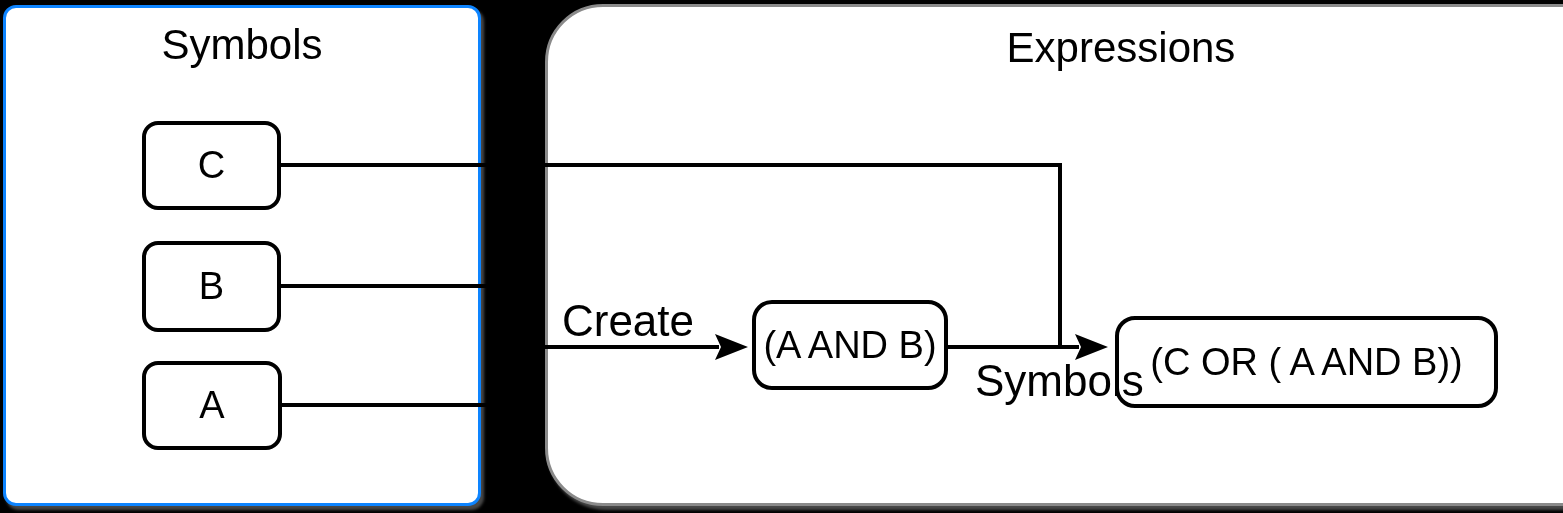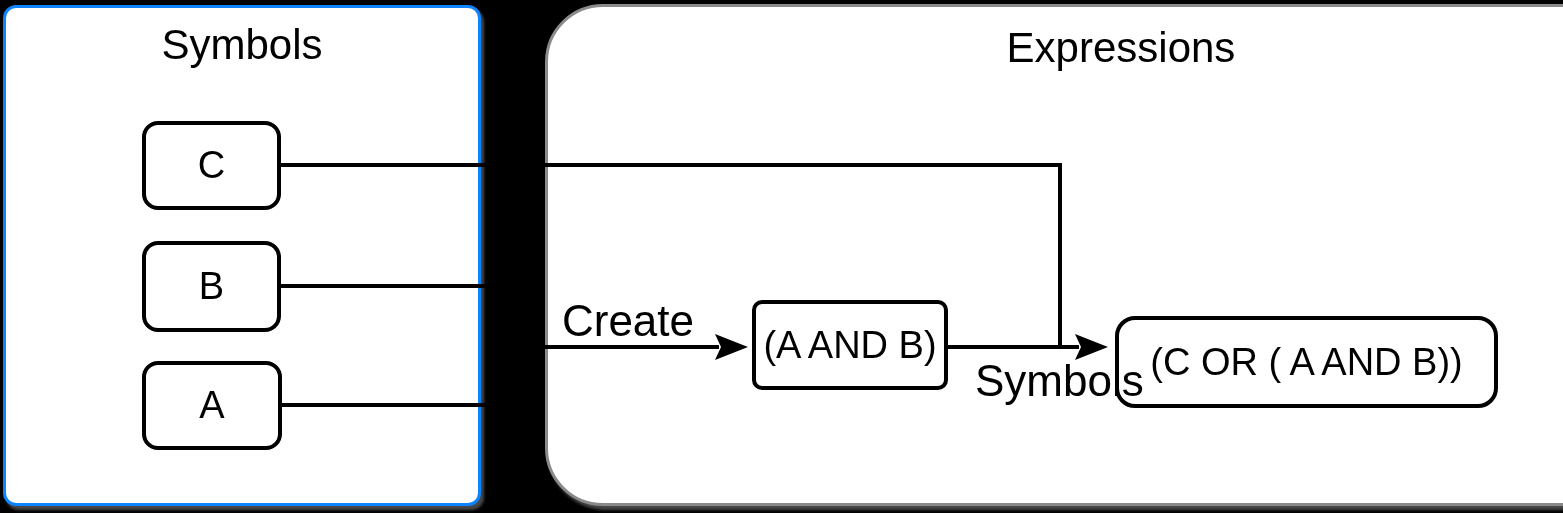--- a/index.html
+++ b/index.html
@@ -56,21 +56,21 @@
     border:4px solid var(--line);
     display:flex;align-items:center;justify-content:center;
     font-size:38px;font-weight:400;
     white-space:nowrap;
   }
   .node.sym{border-radius:16px;}
   .node.expr{border-radius:20px;}
   #node-c{left:142px;top:121px;width:139px;height:89px;}
   #node-b{left:142px;top:241px;width:139px;height:91px;}
   #node-a{left:142px;top:361px;width:140px;height:89px;}
-  #node-and{left:752px;top:300px;width:196px;height:90px;border-radius:10px;}
+  #node-and{left:752px;top:300px;width:196px;height:90px;}
   #node-or{left:1115px;top:300px;width:383px;height:92px;margin-top:16px;}
   .edge-label{
     position:absolute;
     font-size:44px;font-weight:400;
     text-align:center;
     white-space:nowrap;
   }
   #label-create{left:558px;top:296px;width:140px;}
   #label-modify{left:975px;top:356px;width:125px;}
 </style>

